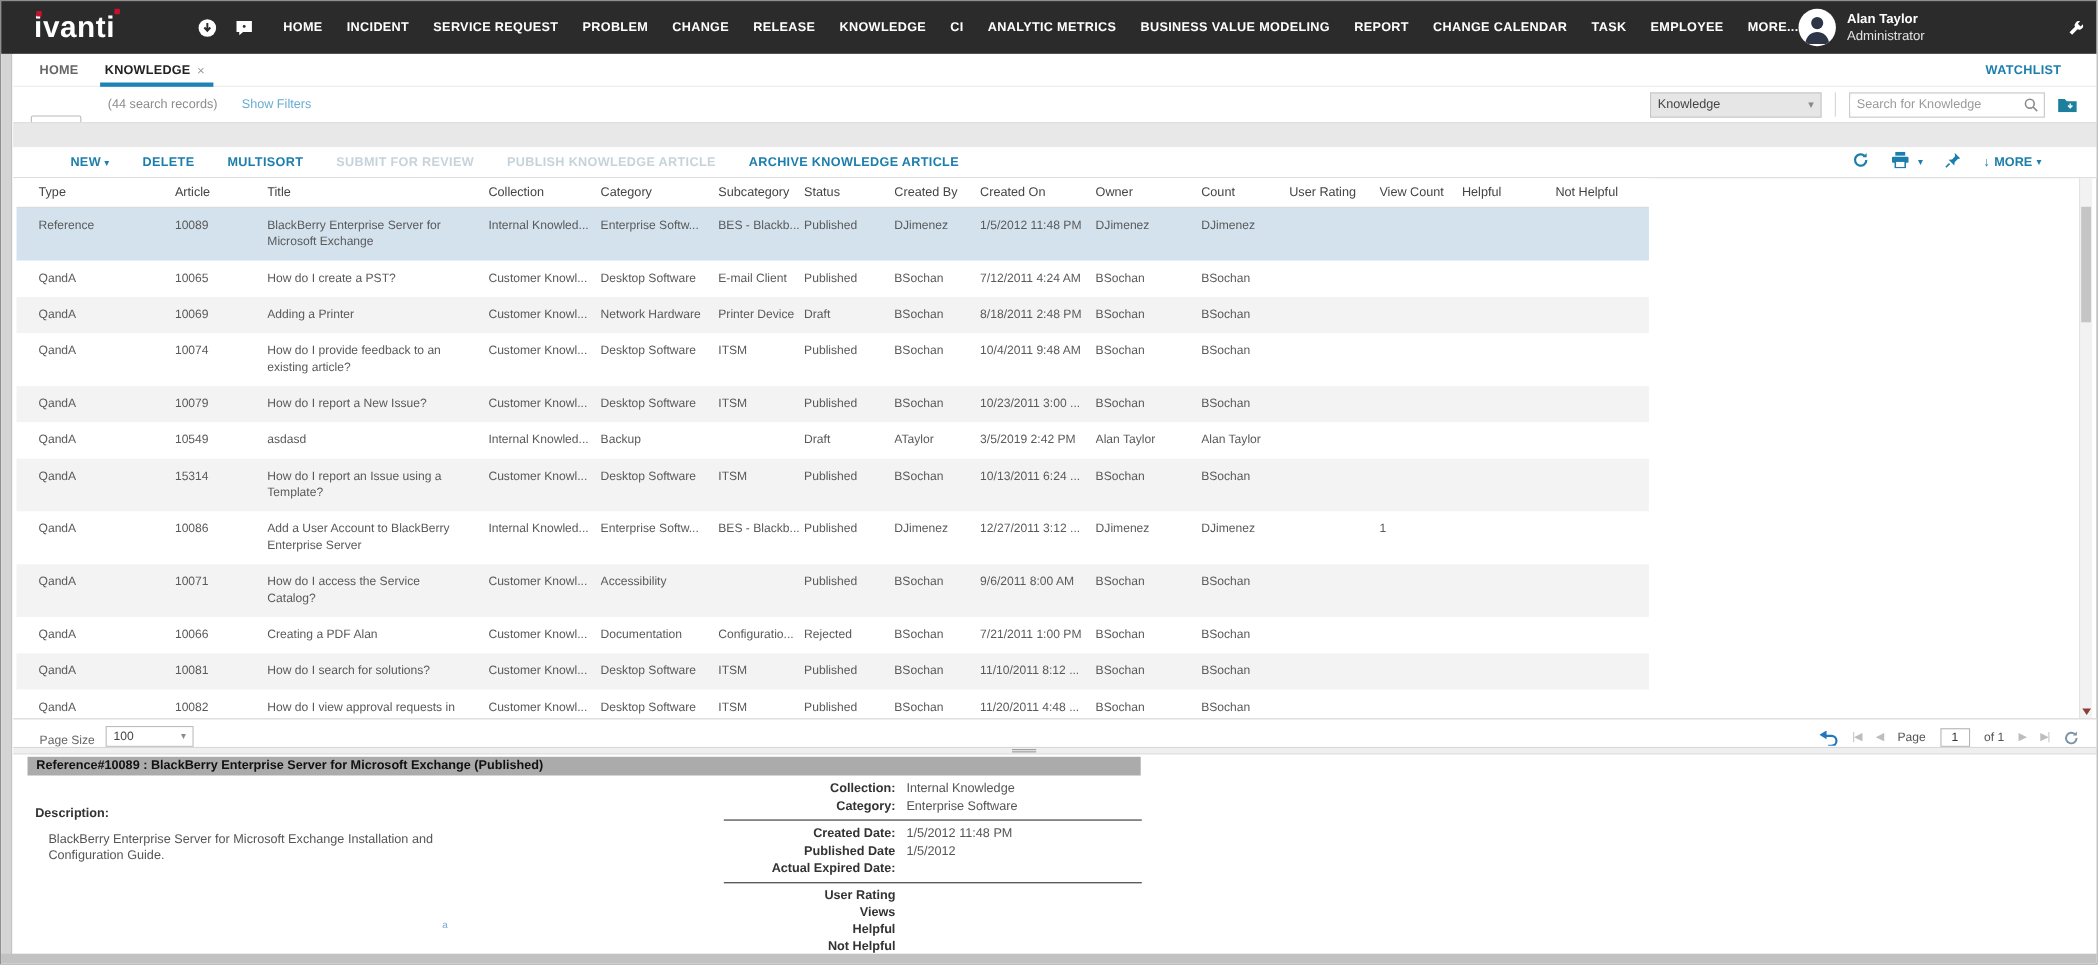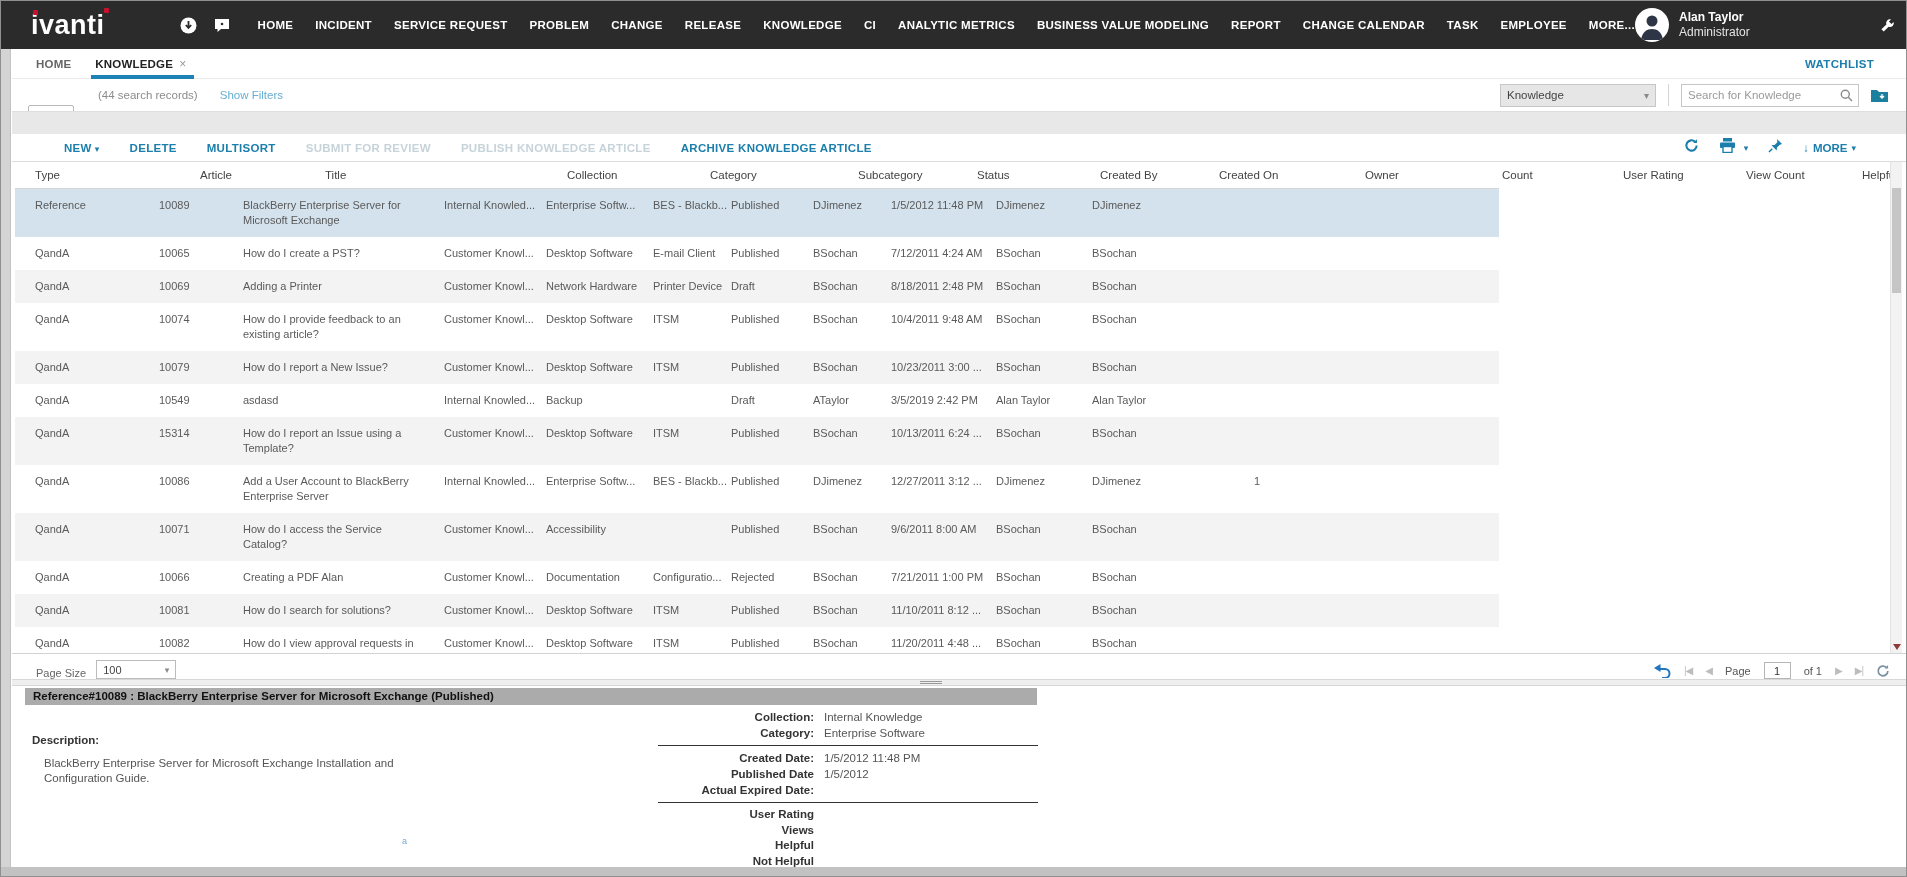--- a/index.html
+++ b/index.html
@@ -60,21 +60,21 @@
   .tb-actions { display:flex; gap:30px; margin-left:20px;padding-left:32px; }
   .tb-link { font-size:11.5px; font-weight:bold; color:#1b7eac; letter-spacing:.3px; white-space:nowrap; cursor:pointer; }
   .tb-link .caret { font-size:9px; margin-left:3px; }
   .tb-link.disabled { color:#c7d3da; cursor:default; }
   .tb-icons { margin-left:auto; display:flex; align-items:center; gap:20px; margin-right:50px; color:#1b7eac; }
   .tb-icons .caret { font-size:9px; color:#1b7eac; margin-left:-12px; }
   .more-btn { display:flex; align-items:center; gap:4px; font-size:11.5px; font-weight:bold; color:#1b7eac; cursor:pointer; }
 
   
   .cols { display:grid; grid-template-columns:124px 84px 201px 102px 107px 78px 82px 78px 105px 96px 80px 82px 75px 85px 85px; }
-  .gridheader { position:absolute; top:161px; left:14px; width:1484px; height:27px; padding-left:20px; align-items:center; background:#fff; border-bottom:1px solid #d6d6d6;gap:41px; }
+  .gridheader { position:absolute; top:161px; left:14px; width:1484px; height:27px; padding-left:20px; align-items:center; background:#fff; border-bottom:1px solid #d6d6d6; }
   .gh-cell { font-size:11.5px; color:#444; white-space:nowrap; overflow:hidden; cursor:pointer; }
   .gridbody { position:absolute; top:188px; left:14px; width:1484px; }
   .grid-row { padding-left:20px; min-height:33px; padding-top:9px; padding-bottom:9px; background:#fff; cursor:pointer; }
   .grid-row.alt { background:#f3f3f3; }
   .grid-row.selected { background:#d3e2ed; }
   .gcell { font-size:11px; color:#5a5a5a; line-height:15px; white-space:nowrap; overflow:hidden; }
   .gcell.title { white-space:normal; padding-right:16px; }
 
   
   .vscroll { position:absolute; top:161px; right:4px; width:12px; height:492px; background:#f2f2f2; border-left:1px solid #e3e3e3; }

